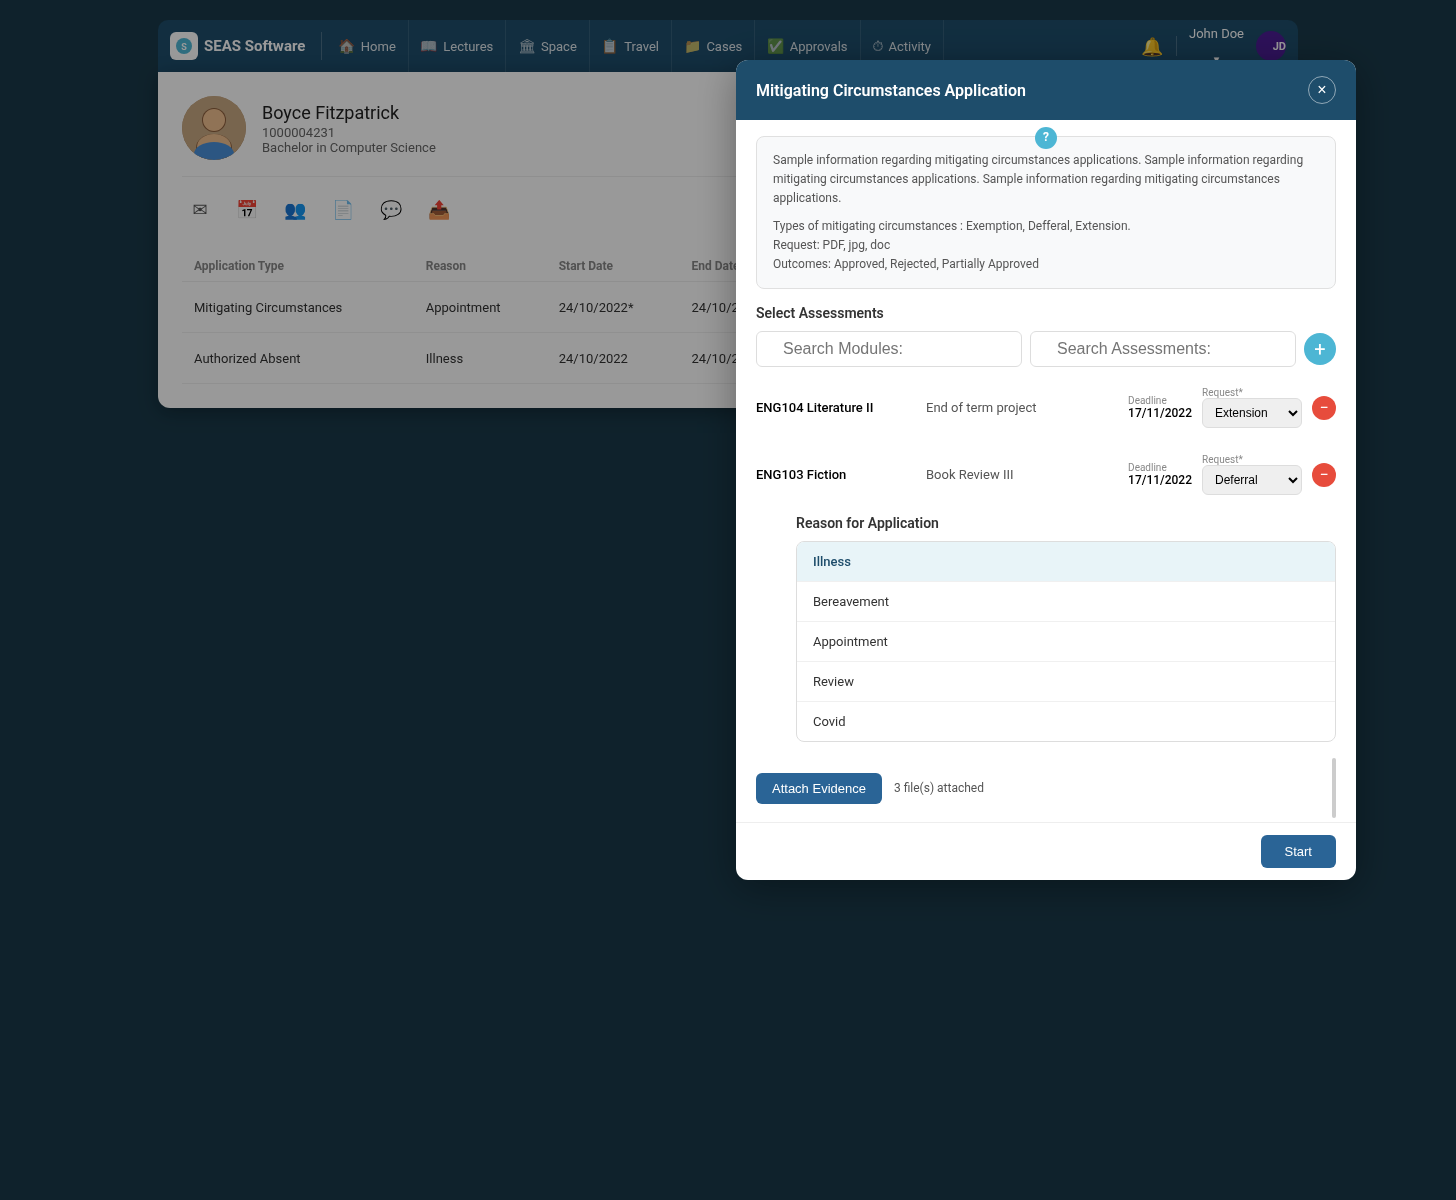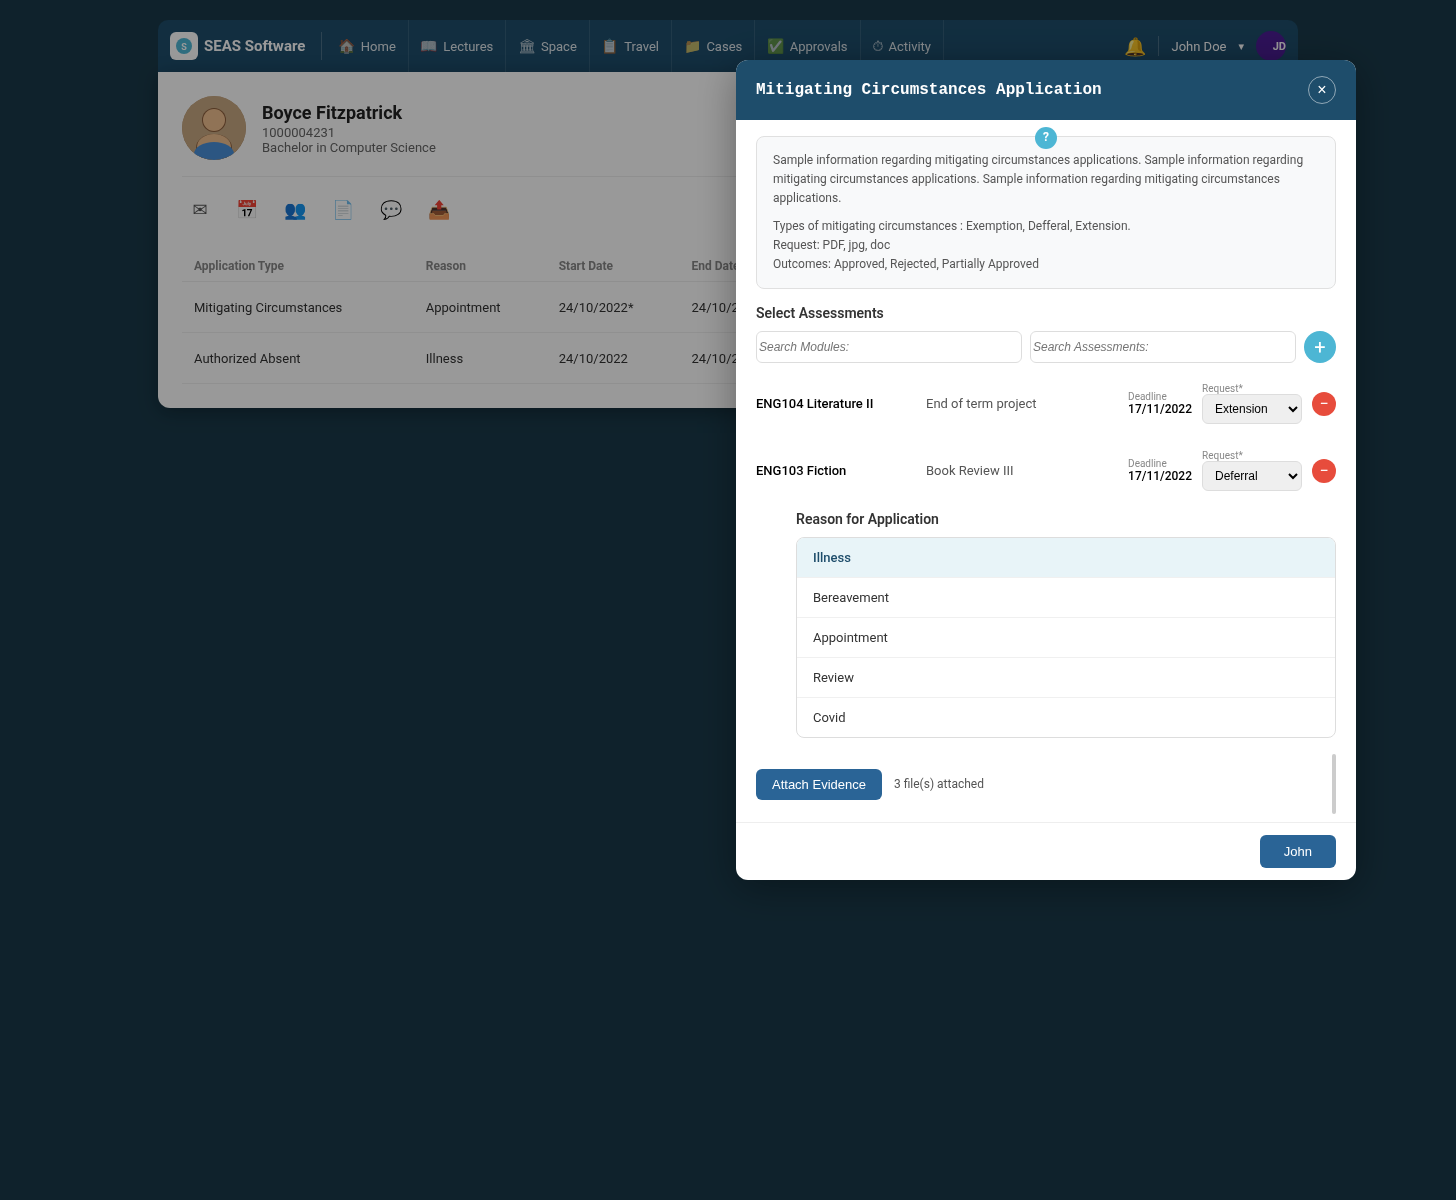--- a/index.html
+++ b/index.html
@@ -67,20 +67,21 @@
       gap: 12px;
       color: white;
     }
     .nav-bell { font-size: 18px; cursor: pointer; }
     .nav-user {
       display: flex;
       align-items: center;
       gap: 12px;
       font-size: 13px;
       cursor: pointer;
+      flex-direction: column;
     }
     .nav-avatar {
       width: 30px;
       height: 30px;
       background: #4c1d95;
       border-radius: 50%;
       display: flex;
       align-items: center;
       justify-content: flex-end;
       font-size: 11px;
@@ -100,21 +101,21 @@
 
     
     .student-header {
       display: flex;
       align-items: center;
       gap: 16px;
       padding-bottom: 16px;
       border-bottom: 1px solid #eee;
     }
     .student-info { flex: 1; }
-    .student-name { font-size: 18px; font-weight: 700; color: #222; }
+    .student-name { font-size: 18px; font-weight: 400; color: #222; }
     .student-id { font-size: 13px; color: #666; margin-top: 2px; }
     .student-degree { font-size: 13px; color: #666; }
     .student-tabs {
       display: flex;
       gap: 8px;
       align-items: center;
     }
     .student-tab {
       padding: 8px 16px;
       border-radius: 6px;
@@ -215,21 +216,21 @@
       max-height: 820px;
     }
     .modal-header {
       background: #1e4d6b;
       color: white;
       padding: 16px 20px;
       display: flex;
       align-items: center;
       justify-content: space-between;
     }
-    .modal-title { font-size: 16px; font-weight: 600; font-family: Liberation Mono, monospace; }
+    .modal-title { font-size: 16px; font-weight: 600; }
     .modal-close {
       width: 28px;
       height: 28px;
       border-radius: 50%;
       border: 1px solid rgba(255,255,255,0.5);
       background: transparent;
       color: white;
       cursor: pointer;
       display: flex;
       align-items: center;
@@ -271,24 +272,23 @@
       font-weight: 700;
     }
 
     
     .section-title { font-size: 14px; font-weight: 600; color: #333; margin-bottom: 10px; }
     .search-row { display: flex; gap: 8px; margin-bottom: 12px; align-items: center; }
     .search-input {
       flex: 1;
       border: 1px solid #ddd;
       border-radius: 6px;
-      padding: 8px 2px;
-      font-size: 12px;
+      padding: 8px 26px;
+      font-size: 16px;
       color: #999;
-      font-style: italic;
     }
     .add-btn {
       width: 32px;
       height: 32px;
       background: #4db6d4;
       border-radius: 50%;
       display: flex;
       align-items: center;
       justify-content: center;
       color: white;
@@ -612,16 +612,16 @@
 
       <div class="attach-section">
         <button class="attach-btn">Attach Evidence</button>
         <span class="attach-count">3 file(s) attached</span>
         <div class="scrollbar-indicator"></div>
       </div>
 
     </div>
 
     <div class="modal-footer">
-      <button class="next-btn">John</button>
+      <button class="next-btn">Start</button>
     </div>
   </div>
 </div>
 
 </body></html>

